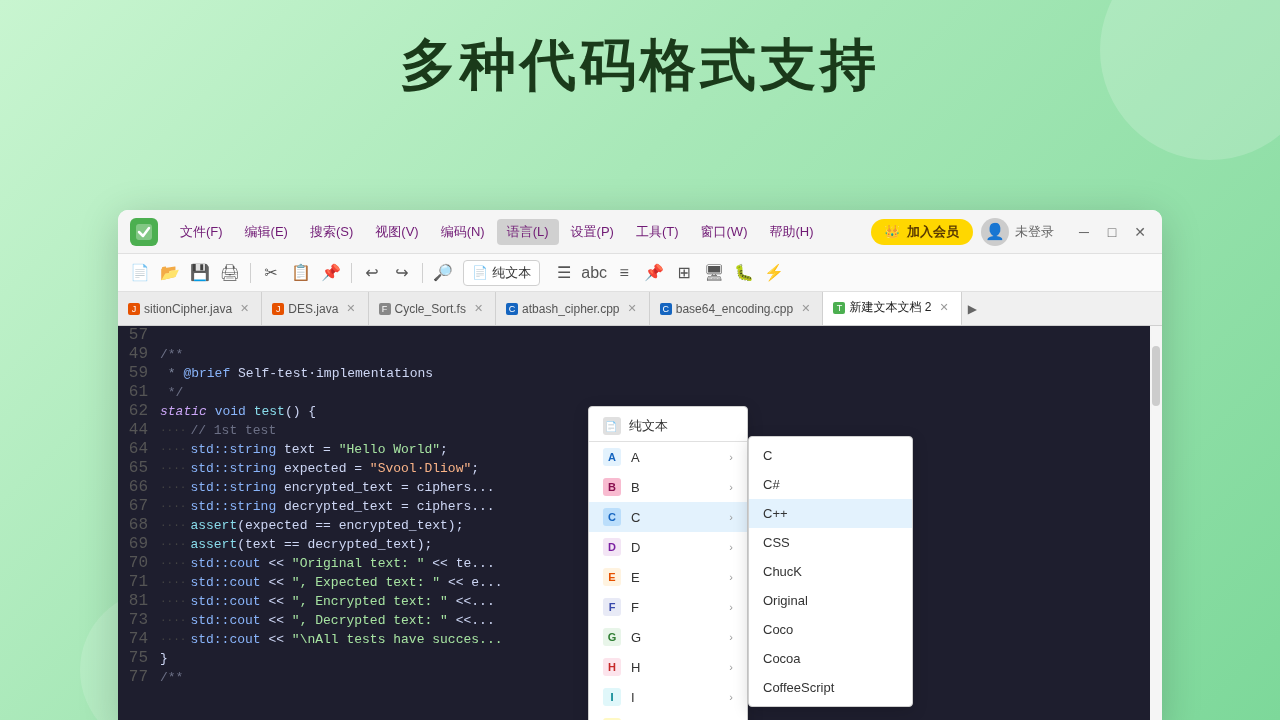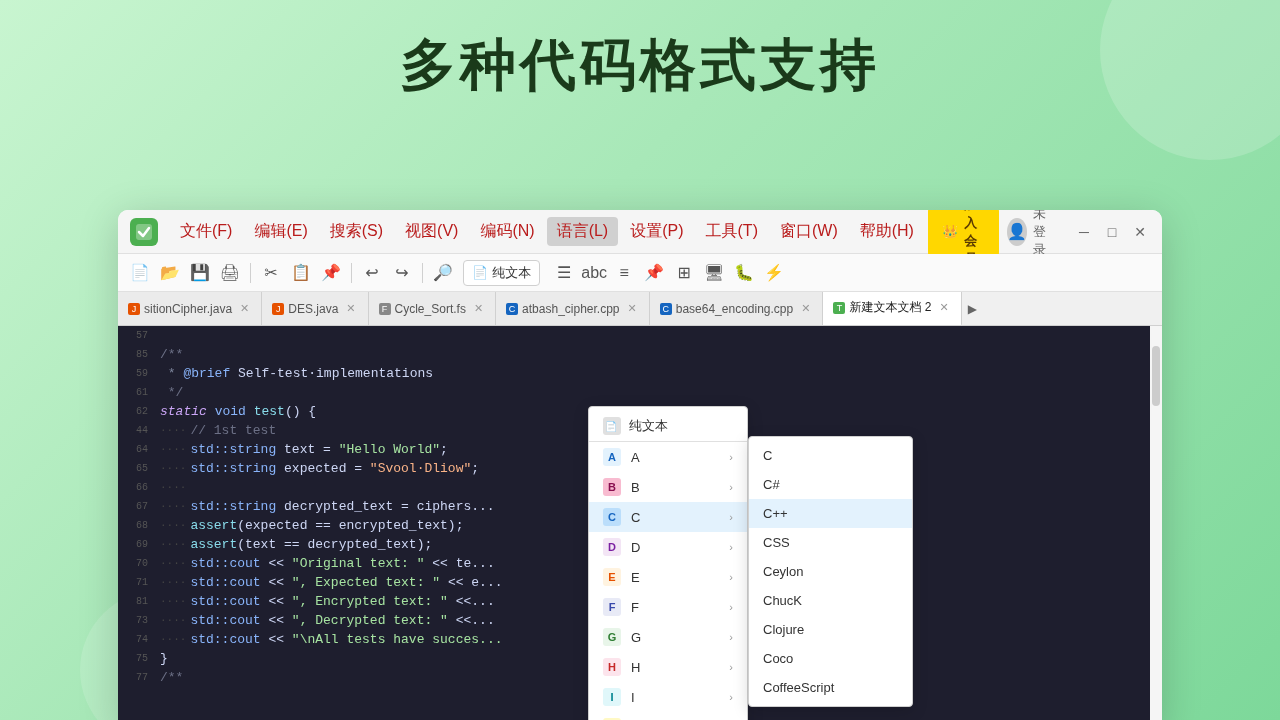--- a/index.html
+++ b/index.html
@@ -82,22 +82,22 @@
     .app-logo svg { width: 18px; height: 18px; }
 
     .menu-bar {
       display: flex;
       align-items: center;
       gap: 2px;
       flex: 1;
     }
     .menu-item {
       padding: 4px 10px;
-      font-size: 16px;
-      color: #b91c1c;
+      font-size: 13px;
+      color: #701a75;
       cursor: pointer;
       border-radius: 4px;
       white-space: nowrap;
     }
     .menu-item.active { background: #d0d0d0; }
 
     .title-bar-right {
       display: flex;
       align-items: center;
       gap: 8px;
@@ -280,21 +280,21 @@
       display: flex;
       align-items: center;
       height: 19px;
       line-height: 19px;
     }
     .line-num {
       width: 42px;
       text-align: right;
       padding-right: 12px;
       color: #555;
-      font-size: 10px;
+      font-size: 16px;
       flex-shrink: 0;
       user-select: none;
     }
     .line-dots {
       color: #444;
       font-size: 11px;
       margin-right: 4px;
     }
     .line-code {
       color: #cdd6f4;
@@ -547,21 +547,21 @@
 
   <div class="main-area">
 
     <div class="code-editor">
       <div class="code-lines">
         <div class="code-line">
           <span class="line-num">57</span>
           <span class="line-code"></span>
         </div>
         <div class="code-line">
-          <span class="line-num">85</span>
+          <span class="line-num">49</span>
           <span class="line-code cm">/**</span>
         </div>
         <div class="code-line">
           <span class="line-num">59</span>
           <span class="line-code cm2"> * <span style="color:#89b4fa">@brief</span> <span style="color:#cdd6f4">Self-test·implementations</span></span>
         </div>
         <div class="code-line">
           <span class="line-num">61</span>
           <span class="line-code cm"> */</span>
         </div>
@@ -580,20 +580,21 @@
           <span class="line-code"><span class="kw2">std::string</span> text = <span class="str">"Hello World"</span>;</span>
         </div>
         <div class="code-line">
           <span class="line-num">65</span>
           <span class="line-dots">····</span>
           <span class="line-code"><span class="kw2">std::string</span> expected = <span class="str2">"Svool·Dliow"</span>;</span>
         </div>
         <div class="code-line">
           <span class="line-num">66</span>
           <span class="line-dots">····</span>
+          <span class="line-code"><span class="kw2">std::string</span> encrypted_text = ciphers...</span>
         </div>
         <div class="code-line">
           <span class="line-num">67</span>
           <span class="line-dots">····</span>
           <span class="line-code"><span class="kw2">std::string</span> decrypted_text = ciphers...</span>
         </div>
         <div class="code-line">
           <span class="line-num">68</span>
           <span class="line-dots">····</span>
           <span class="line-code"><span class="fn">assert</span>(expected == encrypted_text);</span>
@@ -712,32 +713,32 @@
         <div class="secondary-menu-item">
           <span>C#</span>
         </div>
         <div class="secondary-menu-item selected">
           <span>C++</span>
         </div>
         <div class="secondary-menu-item">
           <span>CSS</span>
         </div>
         <div class="secondary-menu-item">
-          <span>Ceylon</span>
+          <span>ChucK</span>
         </div>
         <div class="secondary-menu-item">
-          <span>ChucK</span>
-        </div>
-        <div class="secondary-menu-item">
-          <span>Clojure</span>
+          <span>Original</span>
         </div>
         <div class="secondary-menu-item">
           <span>Coco</span>
         </div>
         <div class="secondary-menu-item">
+          <span>Cocoa</span>
+        </div>
+        <div class="secondary-menu-item">
           <span>CoffeeScript</span>
         </div>
 
       </div>
     </div>
   </div>
 
 </div>
 
 </body></html>

